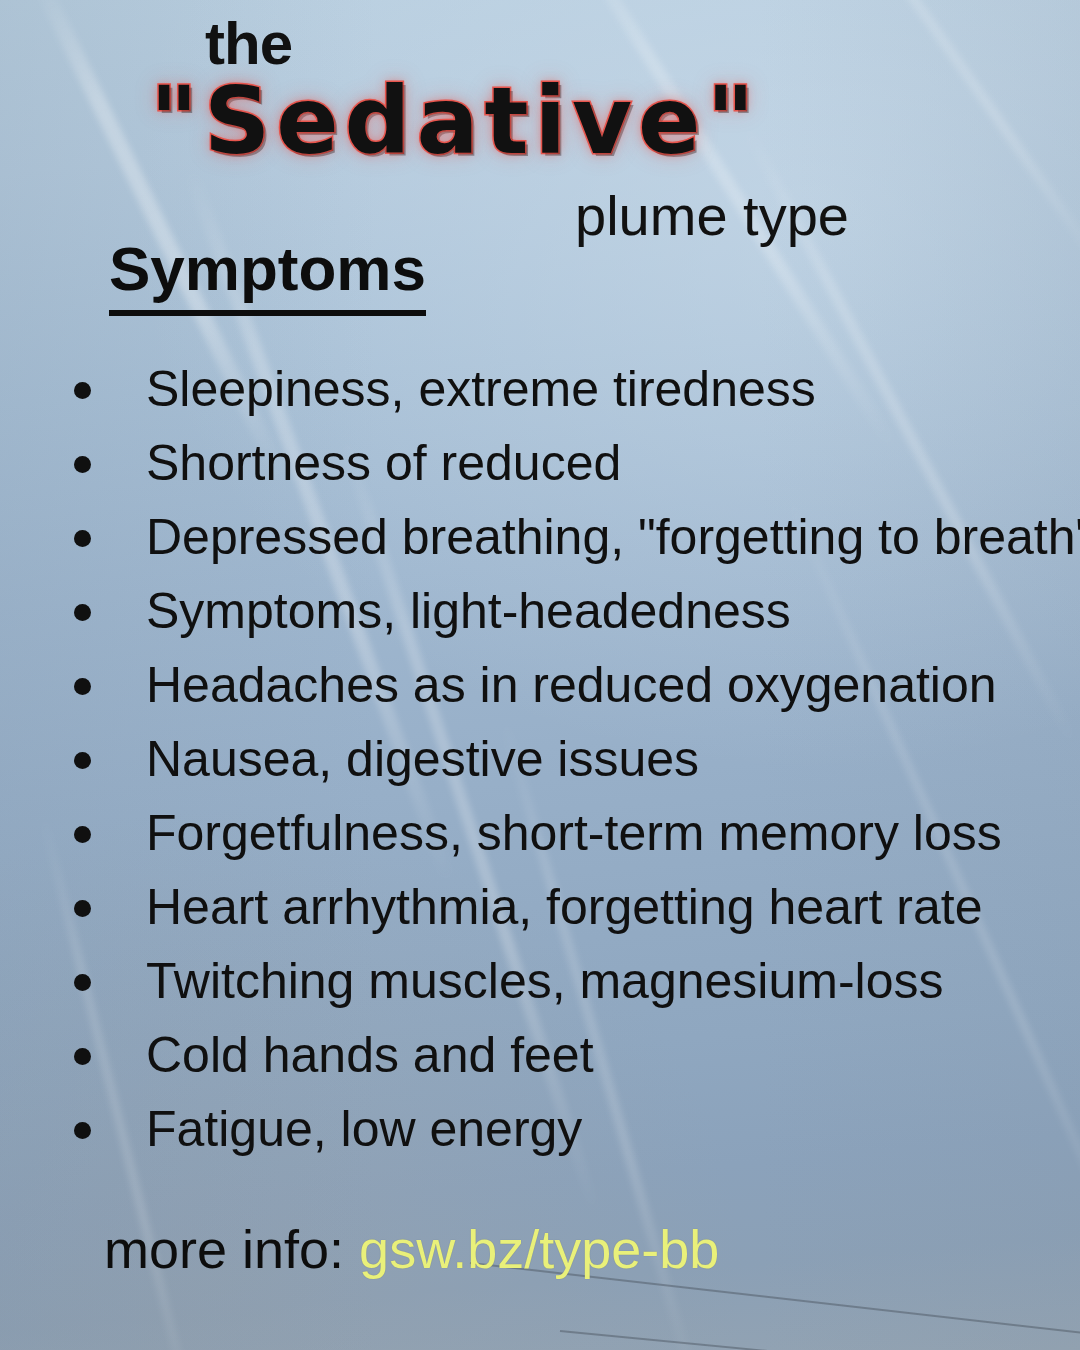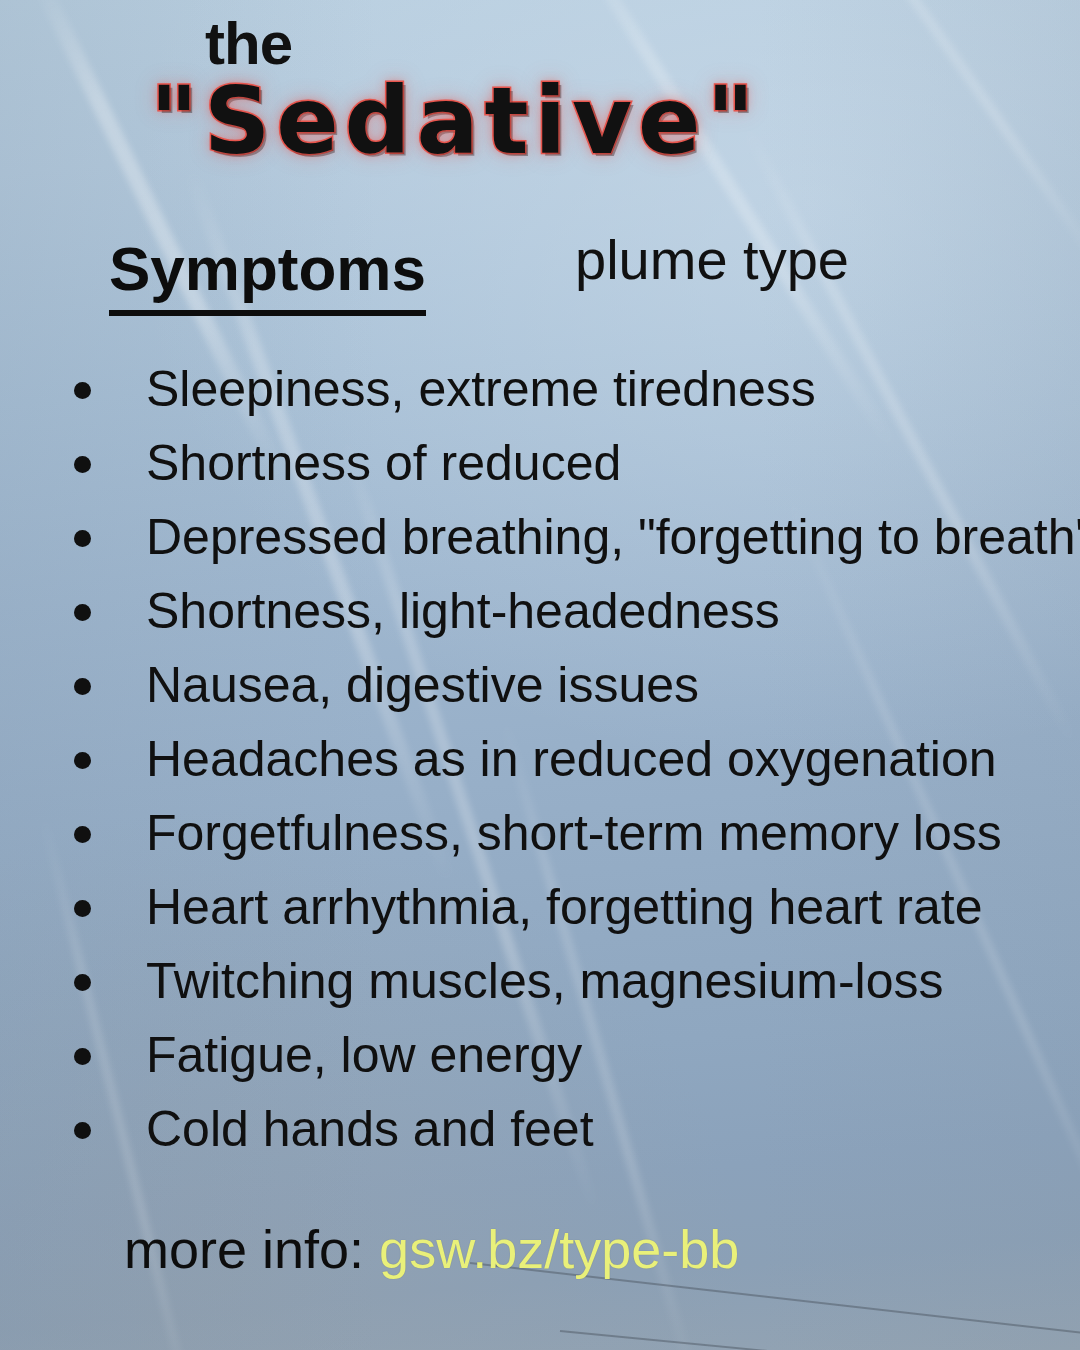--- a/index.html
+++ b/index.html
@@ -117,21 +117,20 @@
 
   .title-plume {
     position: absolute;
     left: 575px;
     top: 188px;
     font-size: 56px;
     font-weight: 400;
     color: #111;
     line-height: 1;
     font-family: "Liberation Sans Narrow", "Liberation Sans", sans-serif;
-    margin-top: 44px;
   }
 
   .section-heading {
     position: absolute;
     left: 109px;
     top: 238px;
     font-size: 62px;
     font-weight: 700;
     color: #0d0d0d;
     line-height: 1;
@@ -173,21 +172,20 @@
   
   .more-info {
     position: absolute;
     left: 104px;
     top: 1222px;
     font-size: 54px;
     line-height: 1;
     color: #0d0d0d;
     white-space: nowrap;
     font-family: "Liberation Sans Narrow", "Liberation Sans", sans-serif;
-    margin-left: 20px;
   }
   .more-info .link {
     color: #e9f07a;
     text-shadow: 0 0 1px rgba(0,0,0,.25);
   }
 </style>
 </head>
 <body>
 
 <div class="poster">
@@ -216,28 +214,28 @@
     <div class="title-main">"Sedative"</div>
 
     <div class="title-plume">plume type</div>
 
     <div class="section-heading">Symptoms</div>
 
     <ul class="symptoms">
       <li><span class="bullet"></span><span>Sleepiness, extreme tiredness</span></li>
       <li><span class="bullet"></span><span>Shortness of reduced</span></li>
       <li><span class="bullet"></span><span>Depressed breathing, "forgetting to breath"</span></li>
-      <li><span class="bullet"></span><span>Shortness, light-headedness</span></li>
+      <li><span class="bullet"></span><span>Symptoms, light-headedness</span></li>
+      <li><span class="bullet"></span><span>Headaches as in reduced oxygenation</span></li>
       <li><span class="bullet"></span><span>Nausea, digestive issues</span></li>
-      <li><span class="bullet"></span><span>Headaches as in reduced oxygenation</span></li>
       <li><span class="bullet"></span><span>Forgetfulness, short-term memory loss</span></li>
       <li><span class="bullet"></span><span>Heart arrhythmia, forgetting heart rate</span></li>
       <li><span class="bullet"></span><span>Twitching muscles, magnesium-loss</span></li>
+      <li><span class="bullet"></span><span>Cold hands and feet</span></li>
       <li><span class="bullet"></span><span>Fatigue, low energy</span></li>
-      <li><span class="bullet"></span><span>Cold hands and feet</span></li>
     </ul>
 
     <div class="more-info">
       <span>more info: </span><span class="link">gsw.bz/type-bb</span>
     </div>
 
   </div>
 </div>
 
 </body></html>

